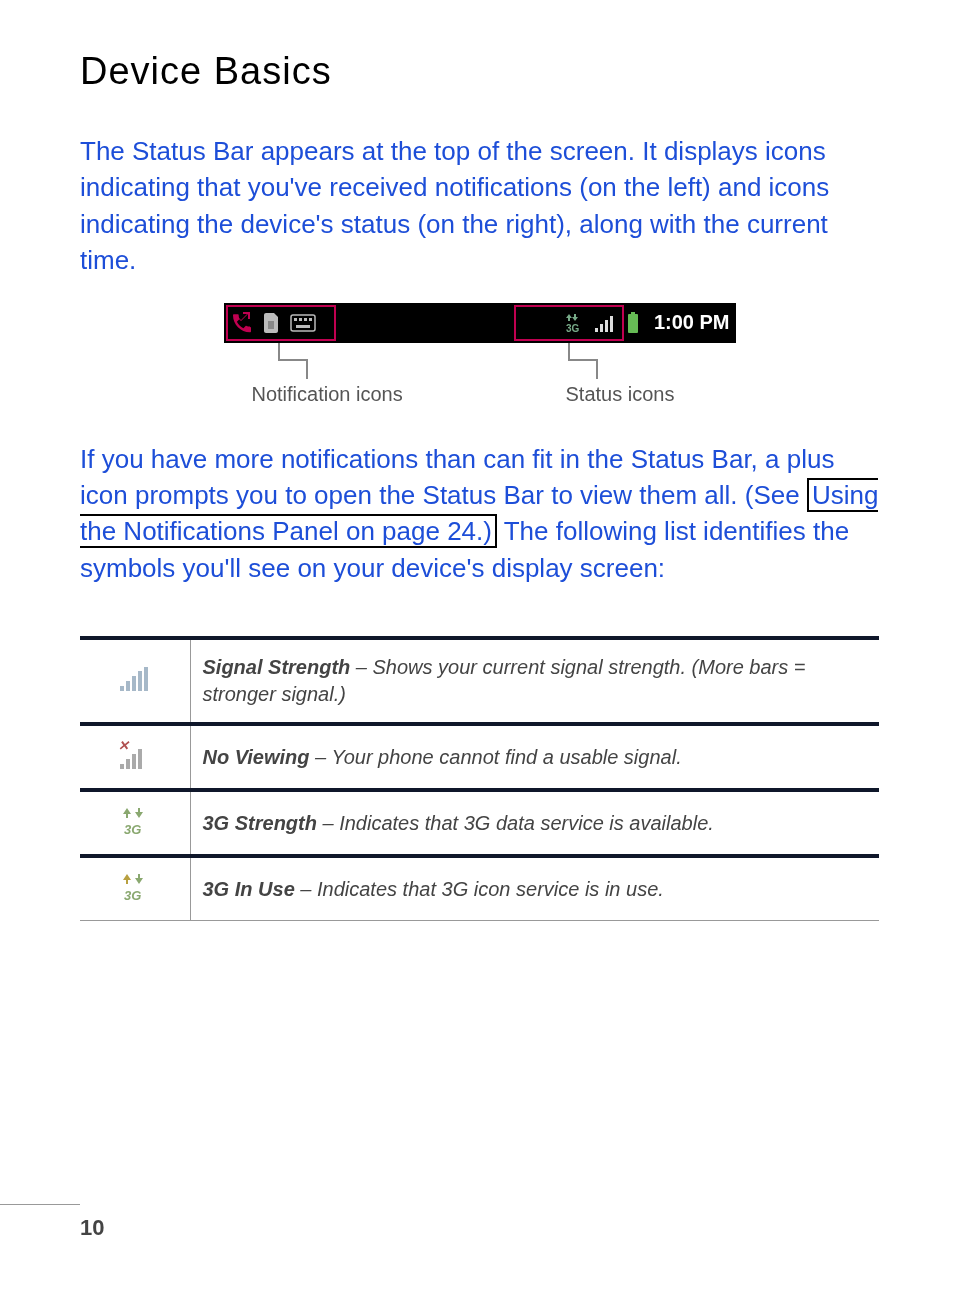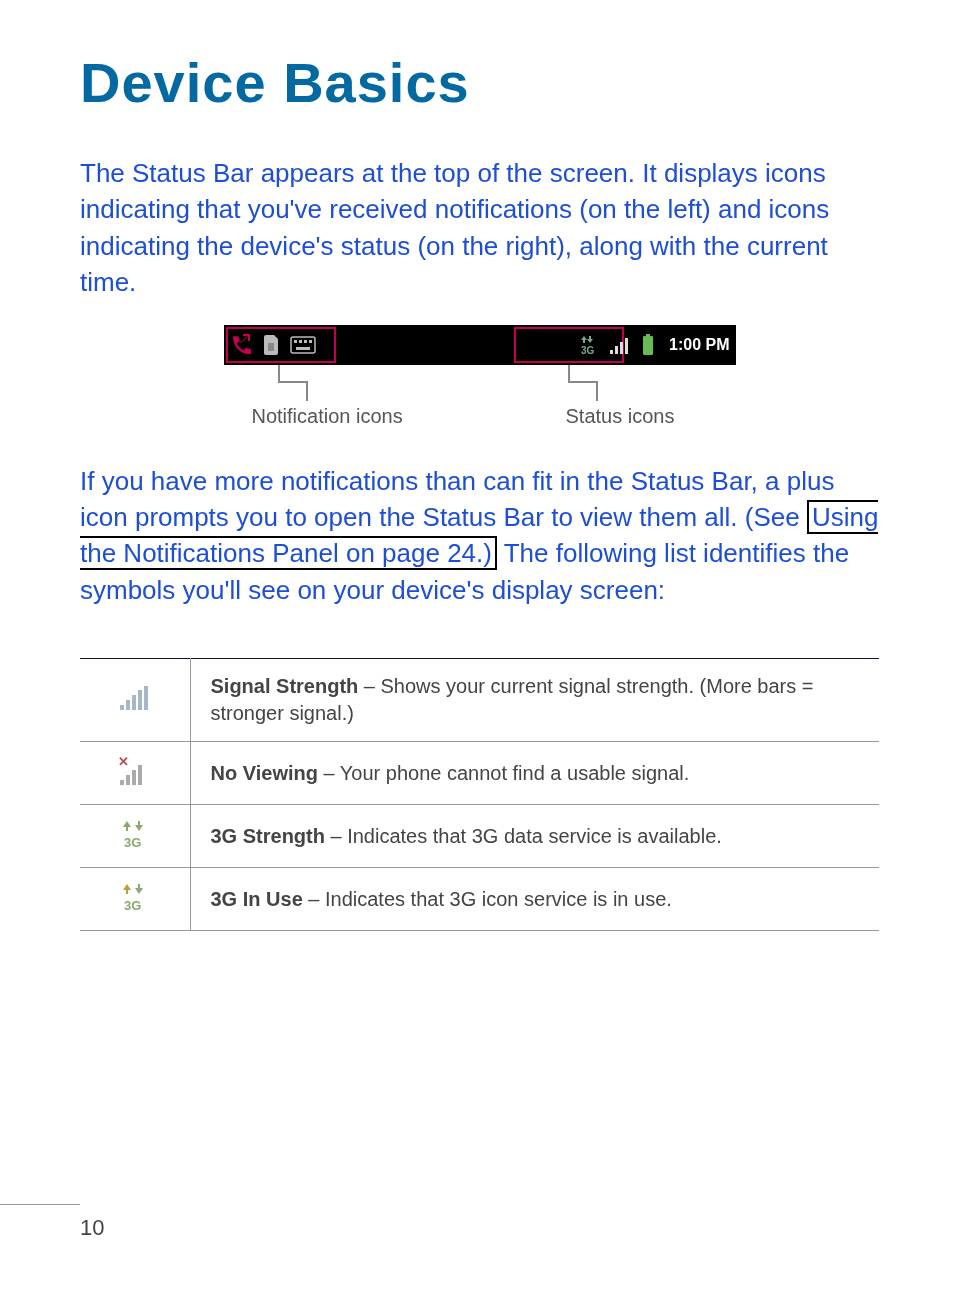--- a/index.html
+++ b/index.html
@@ -9,23 +9,23 @@
     height: 1291px;
     background: #ffffff;
     font-family: Georgia, 'Times New Roman', serif;
     color: #333;
     position: relative;
   }
   .page {
     padding: 50px 75px 0 80px;
   }
   .chapter-title {
-    font-size: 56px;
-    font-weight: 700;
-    color: #0369a1;
+    font-size: 38px;
+    font-weight: 400;
+    color: #000000;
     letter-spacing: 1px;
     margin: 0 0 40px 0;
     font-family: 'Segoe UI Light', 'Helvetica Neue', Arial, sans-serif;
   }
   .section-title {
     font-size: 42px;
     font-weight: 600;
     color: #c00050;
     margin: 0 0 20px 0;
     font-family: 'Segoe UI', 'Helvetica Neue', Arial, sans-serif;
@@ -70,21 +70,21 @@
     border: 2px solid #c00050;
     position: absolute;
     pointer-events: none;
   }
   .outline-left { left: 2px; top: 2px; width: 110px; height: 36px; }
   .outline-right { left: 290px; top: 2px; width: 110px; height: 36px; }
   .sb-time {
     color: #fff;
     font-family: Arial, sans-serif;
     font-weight: bold;
-    font-size: 16px;
+    font-size: 20px;
     margin-left: 6px;
   }
   .sb-icon svg { display: block; }
 
   .callouts {
     margin: 0 auto;
     width: 512px;
     position: relative;
     height: 70px;
   }
@@ -102,44 +102,46 @@
   }
 
   
   .icon-table {
     width: 100%;
     border-collapse: collapse;
     margin-top: 50px;
     font-family: 'Segoe UI', Arial, sans-serif;
   }
   .icon-table td {
-    border-top: 1px solid #0f172a;
+    border-top: 4px solid #0f172a;
     border-bottom: 1px solid #999;
-    padding: 14px 20px;
+    padding: 14px 12px;
     vertical-align: middle;
+    font-style: italic;
   }
   .icon-table td.icon-cell {
     width: 110px;
     text-align: center;
     border-right: 1px solid #999;
   }
   .icon-table td.desc-cell {
     font-size: 20px;
     color: #444;
     line-height: 1.35;
   }
   .icon-table td.desc-cell b { font-weight: bold; }
 
   .page-num {
     position: absolute;
     bottom: 50px;
     left: 80px;
     font-size: 22px;
     color: #444;
     font-family: 'Segoe UI', Arial, sans-serif;
+    font-weight: bold;
   }
   .page-num-rule {
     position: absolute;
     bottom: 86px;
     left: 0;
     width: 80px;
     border-top: 1px solid #999;
   }
 </style>
 </head>

